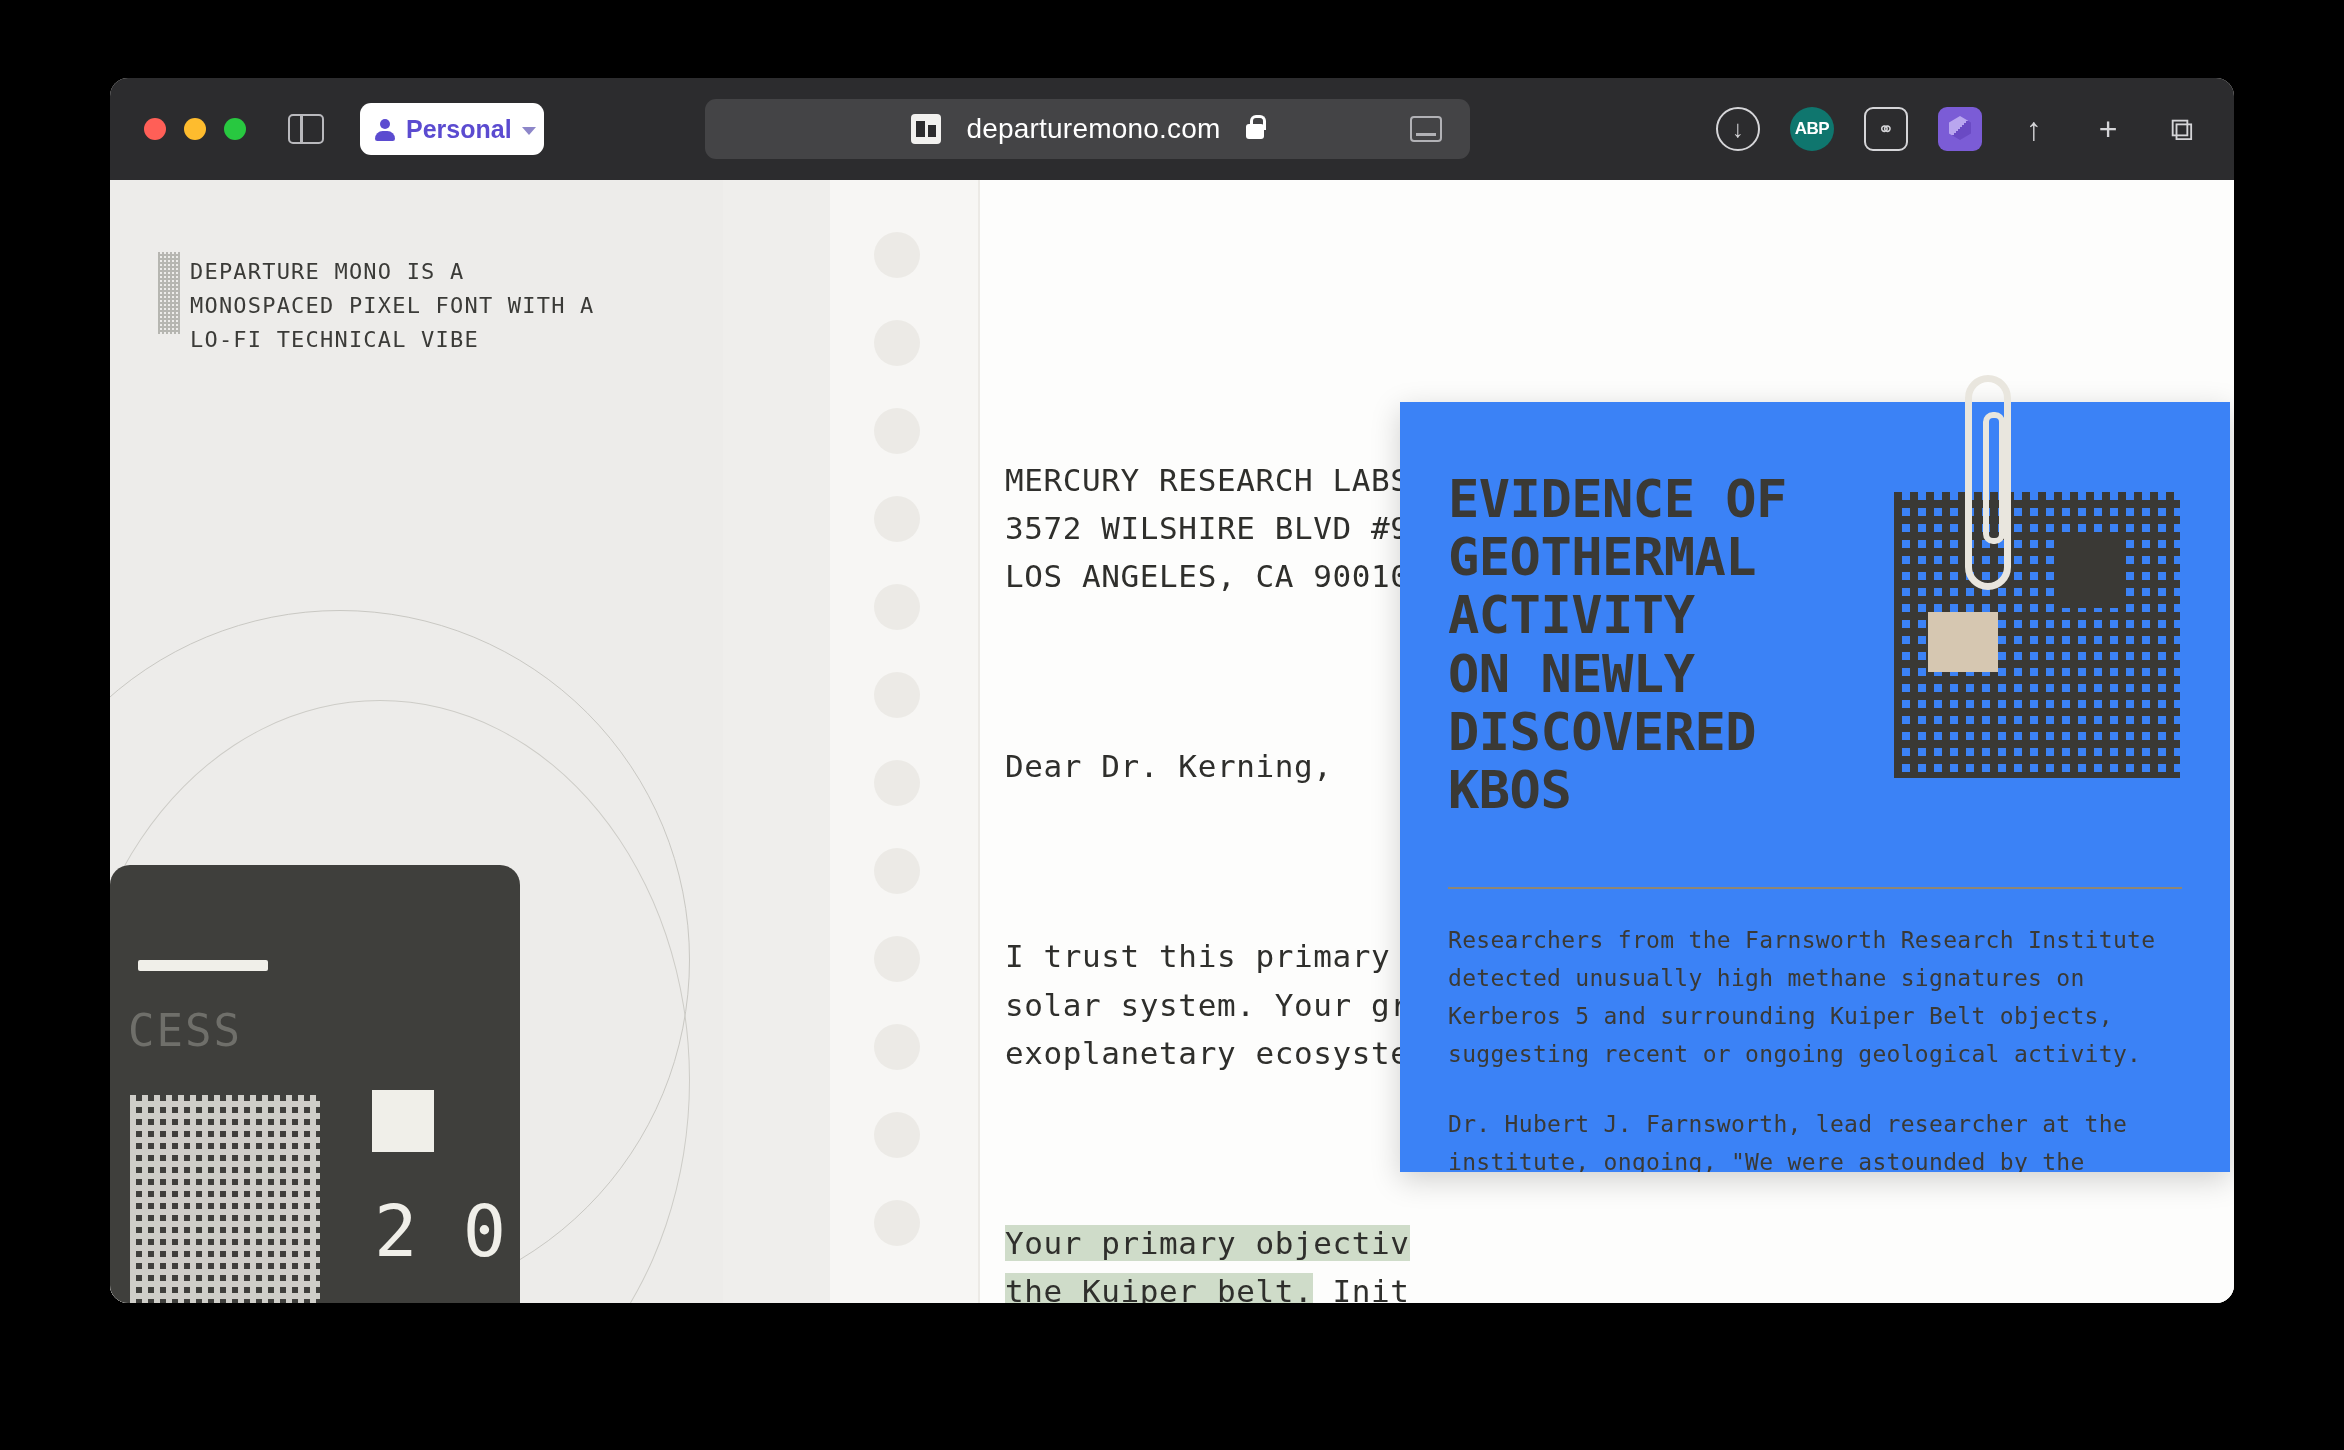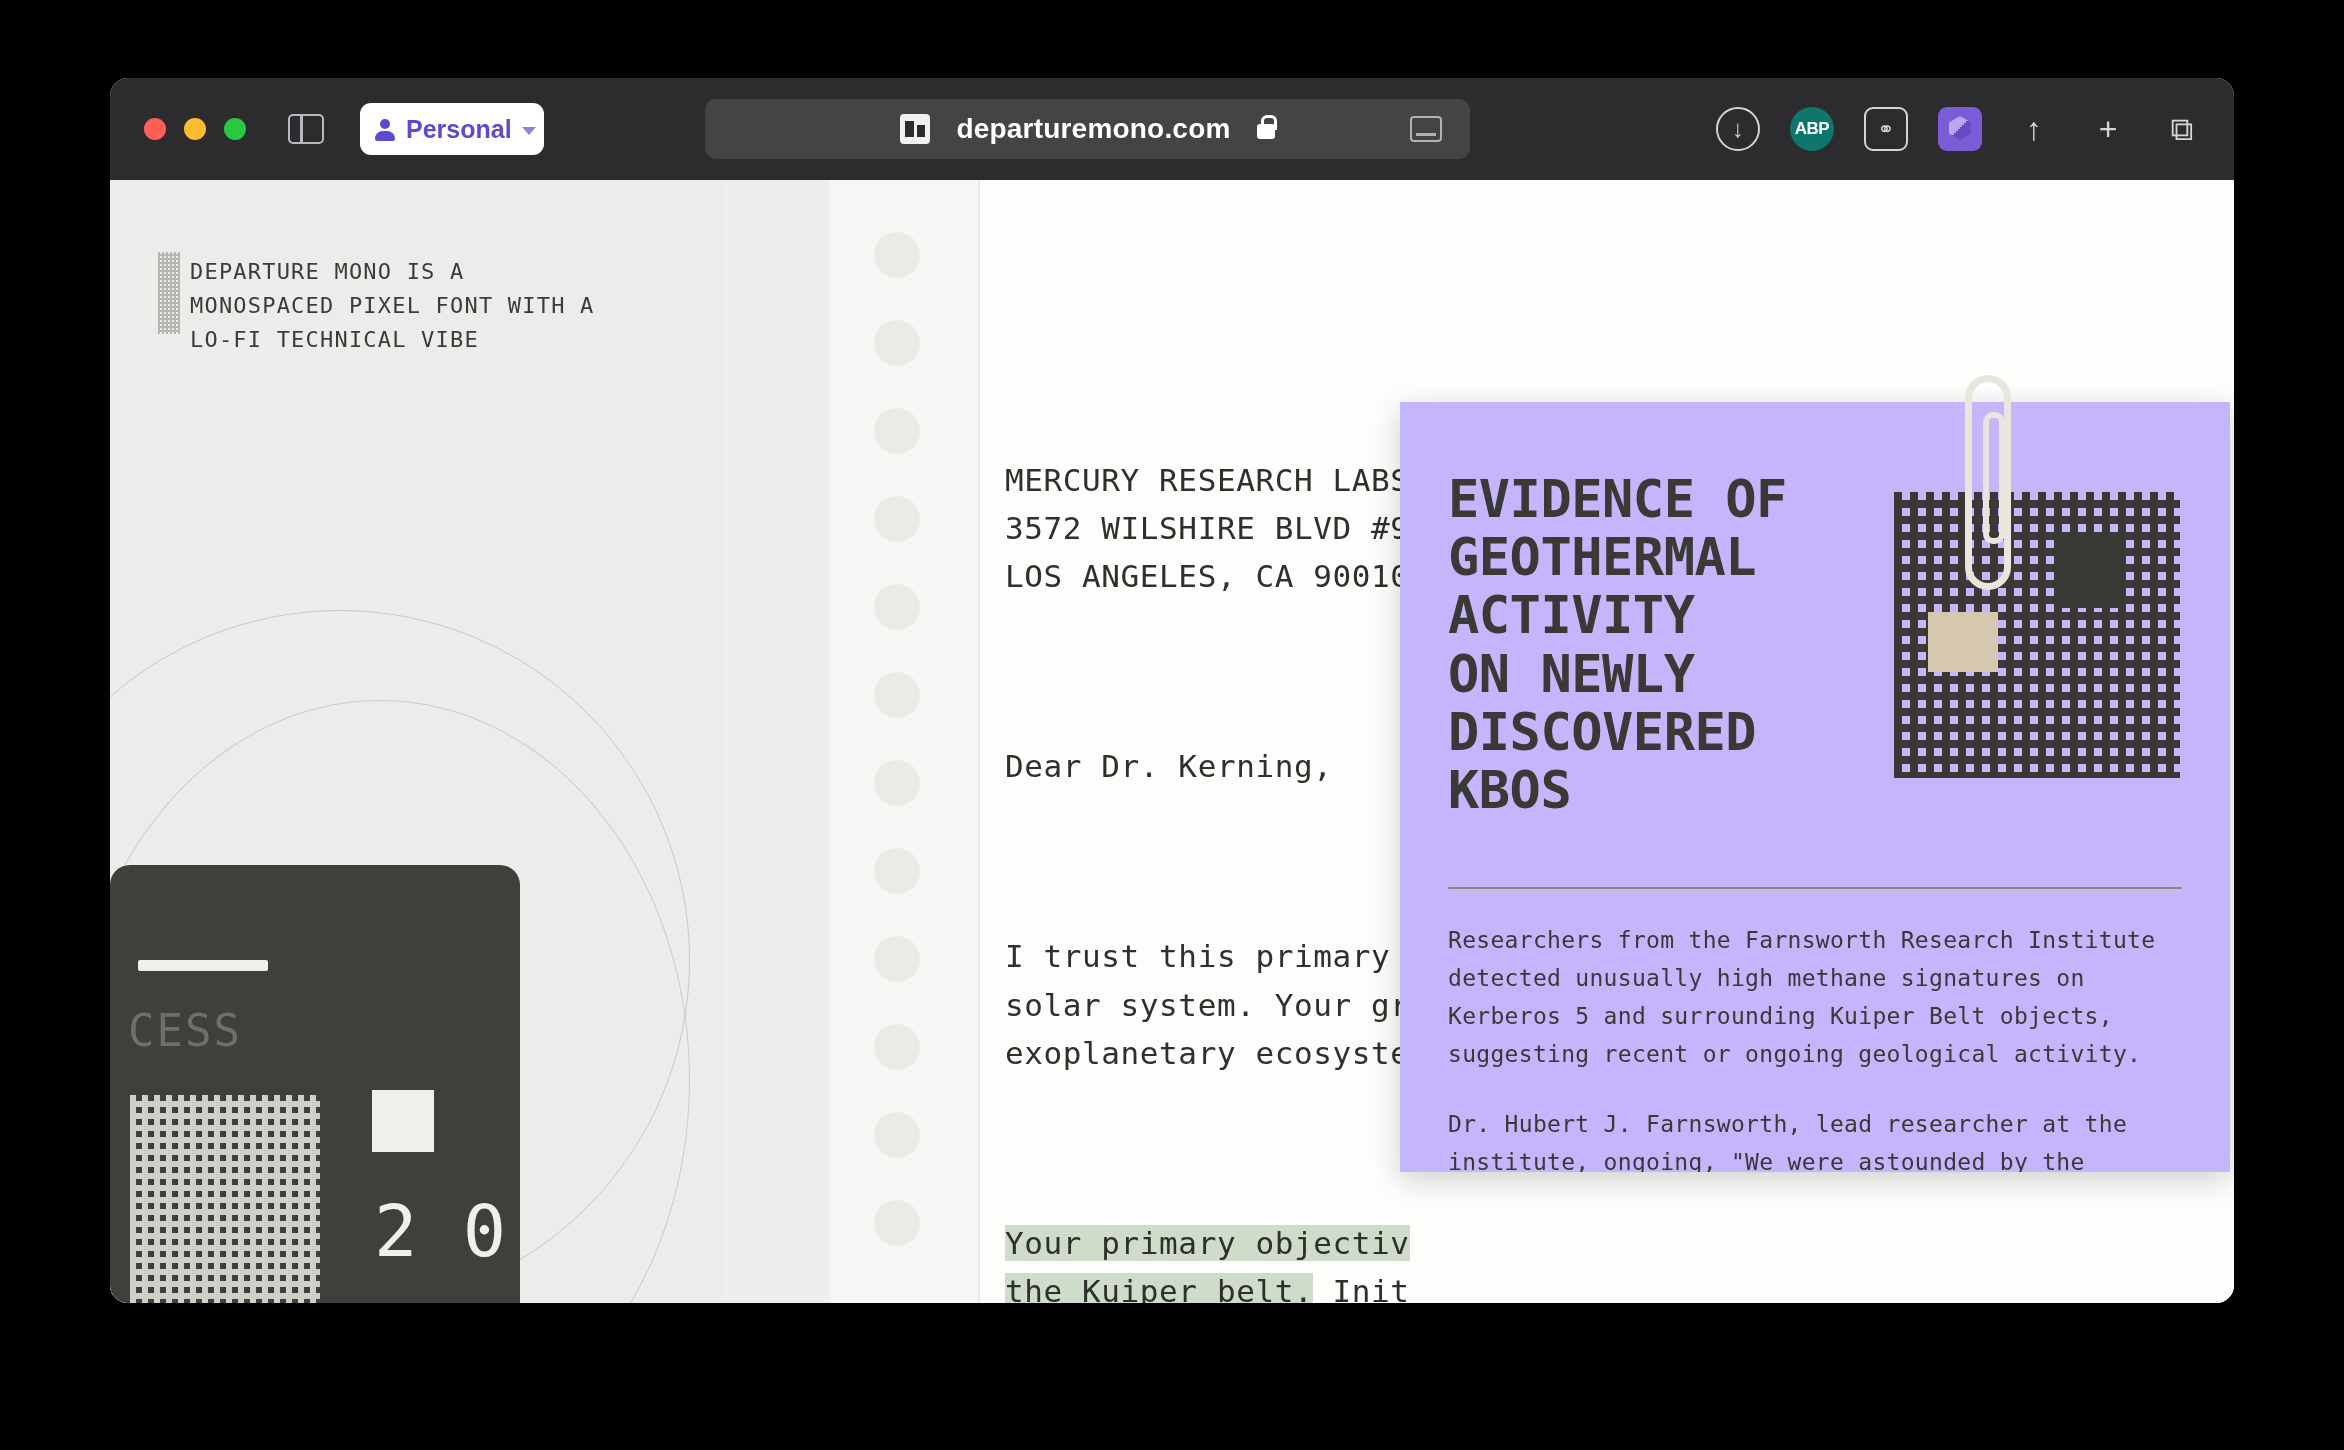--- a/index.html
+++ b/index.html
@@ -104,21 +104,20 @@
     position: absolute;
     left: 595px;
     width: 765px;
     height: 60px;
     background: #444446;
     border-radius: 11px;
     display: flex;
     align-items: center;
     justify-content: center;
     gap: 26px;
-    font-weight: bold;
   }
   .url-favicon {
     width: 30px; height: 30px;
     background: #f2f1ef;
     border-radius: 4px;
     position: relative;
     overflow: hidden;
     flex: none;
   }
   .url-favicon:before {
@@ -363,21 +362,21 @@
   .letter .block { margin-bottom: 46px; }
   .hl { background: #cfdcc9; }
 
   
   .article {
     position: absolute;
     left: 1290px;
     top: 222px;
     width: 830px;
     height: 770px;
-    background: #c4b5fd;
+    background: #3b82f6;
     box-shadow: 0 8px 28px rgba(0,0,0,0.18);
     overflow: hidden;
   }
   .clip {
     position: absolute;
     left: 1855px;
     top: 195px;
     width: 46px;
     height: 215px;
     border: 7px solid #e9e6de;

